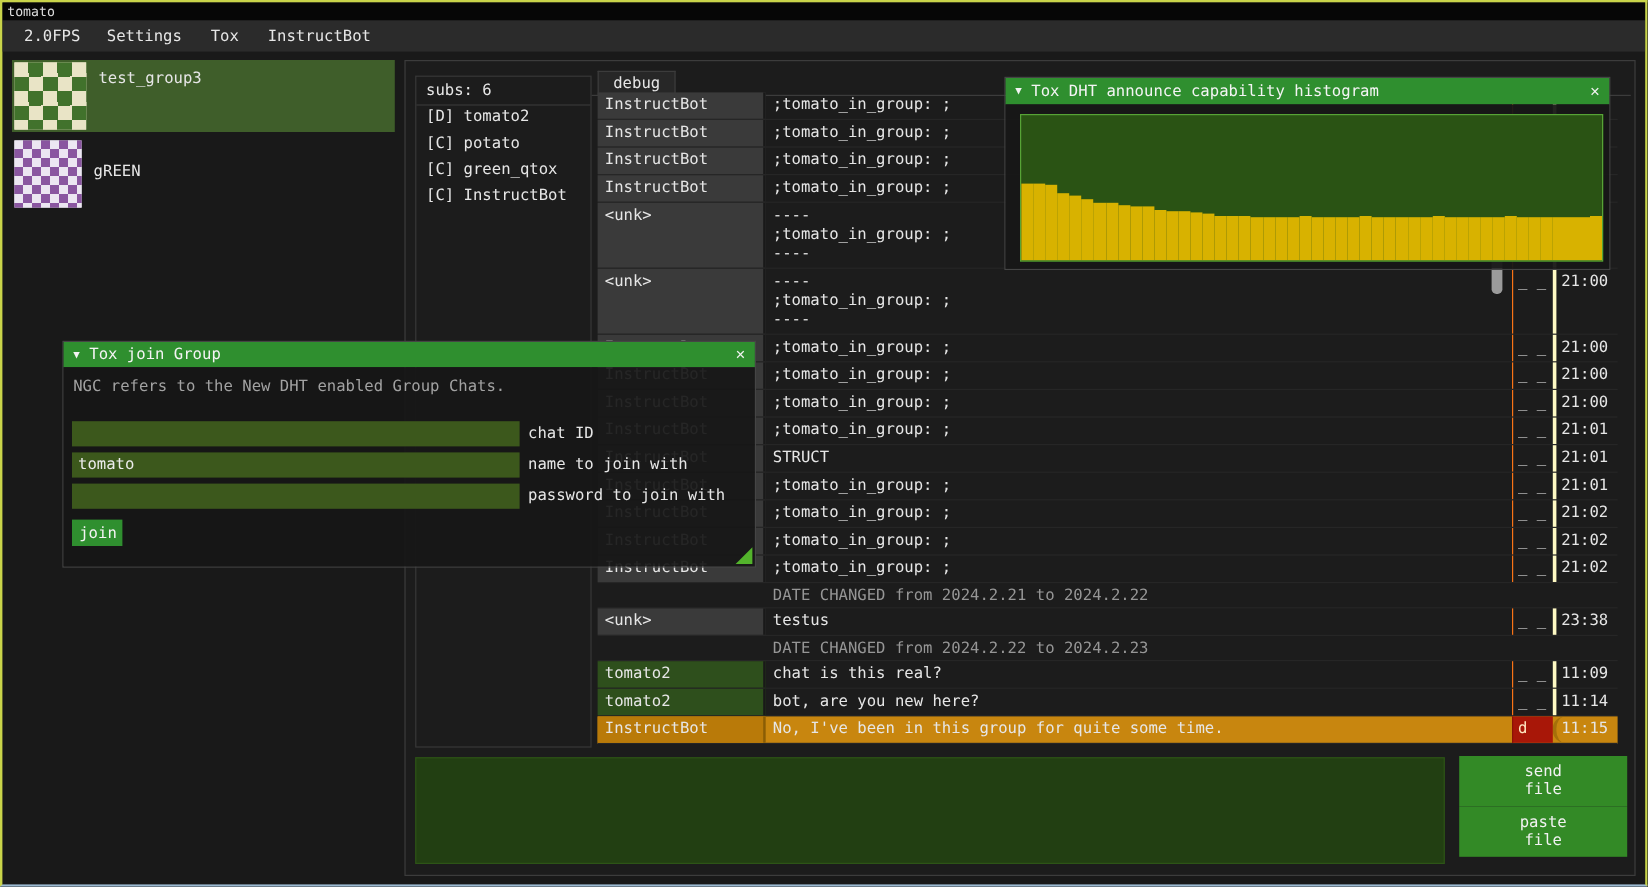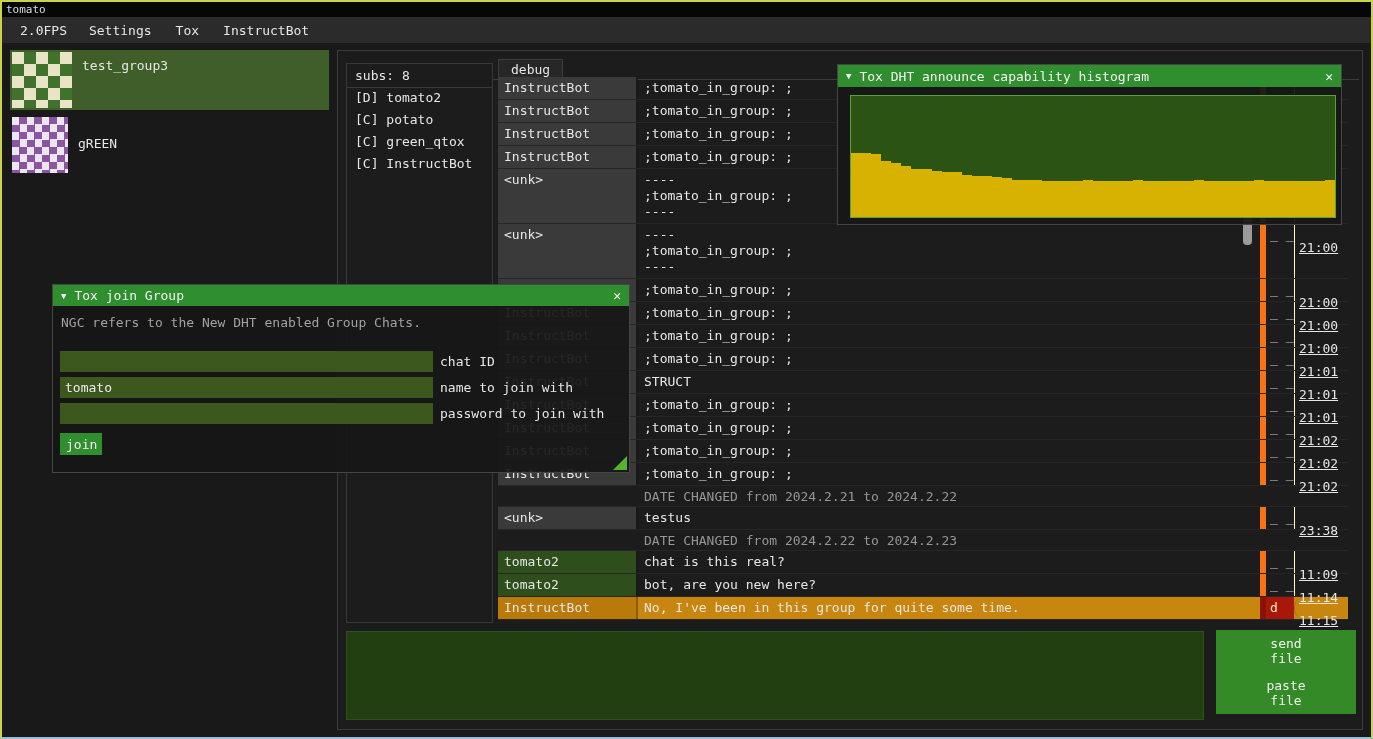--- a/index.html
+++ b/index.html
@@ -40,23 +40,23 @@
 
   
   .chat-rows{left:160px;top:26px;width:850px;}
   .chat-row{display:flex;align-items:stretch;height:23px;box-sizing:border-box;
     border-bottom:1px solid #262626;}
   .c-name{flex:0 0 140px;background:#3a3a3a;padding:3px 0 0 6px;box-sizing:border-box;
     border-right:2px solid #191919;overflow:hidden;line-height:16px;}
   .c-msg{flex:1;padding:3px 0 0 6px;box-sizing:border-box;white-space:pre-line;
     line-height:16px;overflow:hidden;}
   .c-flags{flex:0 0 34px;padding:3px 0 0 4px;box-sizing:border-box;color:#cfcfcf;
-    border-left:6px solid #f97316;line-height:16px;}
-  .c-time{flex:0 0 54px;padding:16px 0 0 4px;box-sizing:border-box;
-    border-left:1px solid #fef9c3;line-height:16px;text-decoration:underline;}
+    border-left:1px solid #f97316;line-height:16px;}
+  .c-time{flex:0 0 54px;padding:3px 0 0 4px;box-sizing:border-box;
+    border-left:3px solid #fef9c3;line-height:16px;}
   .t-unk{height:55px;}
   .t-date{height:21px;}
   .t-date .c-name{background:transparent;border-right-color:transparent;}
   .t-date .c-msg{color:#969696;}
   .t-date .c-flags,.t-date .c-time{border-left-color:transparent;}
   .t-self .c-name{background:#2e4f1c;}
   .t-highlight{background:#c8860f;}
   .t-highlight .c-name{background:#b97a09;border-right-color:#8a5d05;}
   .t-highlight .c-flags{background:#a81708;color:#ffe9c2;border-left-color:#8a1205;}
   .t-highlight .c-time{border-left-color:#a5700a;border-radius:10px;}
@@ -124,21 +124,21 @@
     <div class="avatar avatar-purple"></div>
     <div class="group-label" style="padding-top:5px;margin-top:16px;">gREEN</div>
   </div>
 
   <div class="abs main-window">
 
     <div class="abs tab">debug</div>
     <div class="abs tabline"></div>
 
     <div class="abs subs-panel">
-      <div class="subs-header">subs: 8</div>
+      <div class="subs-header">subs: 6</div>
       <div>
 
       <div class="subs-item">[D] tomato2</div>
           <div class="subs-item">[C] potato</div>
           <div class="subs-item">[C] green_qtox</div>
           <div class="subs-item">[C] InstructBot</div>
         </div>
     </div>
 
     <div class="abs chat-rows">

